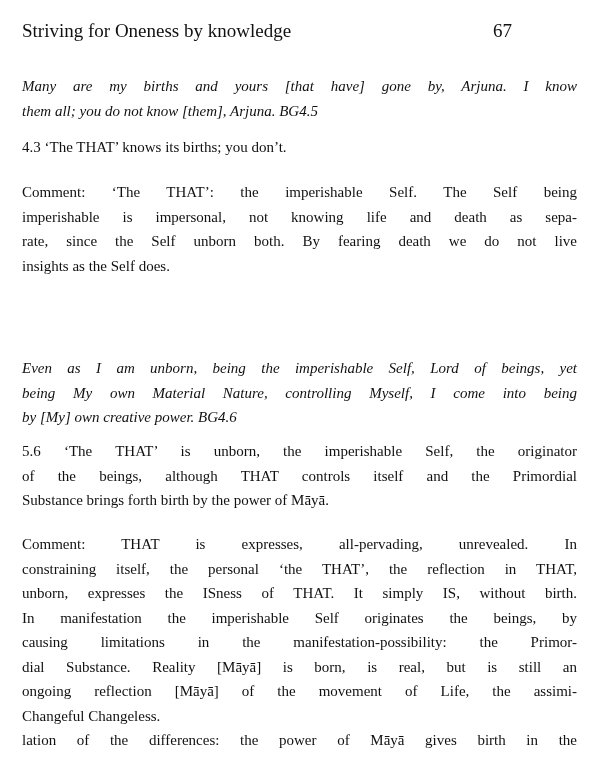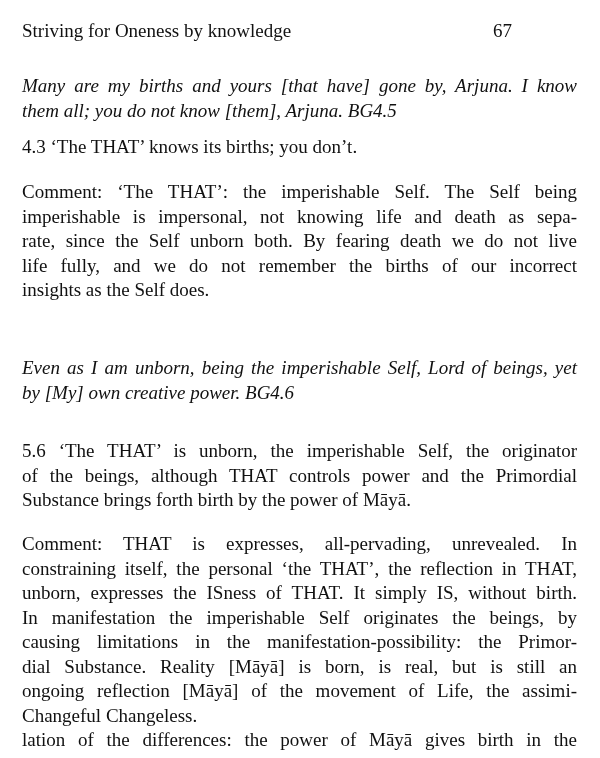--- a/index.html
+++ b/index.html
@@ -7,21 +7,21 @@
       width: 600px; height: 758px; position: relative; overflow: hidden;
       font-family: "Liberation Serif", "DejaVu Serif", serif;
       color: #111111;
     }
     .page { position: absolute; left: 0; top: 0; width: 536px; height: 758px; }
     .header {
       position: absolute; left: 22px; right: 24px; top: 20px;
       font-size: 19px; display: flex; justify-content: space-between; align-items: baseline;
     }
     .block { position: absolute; left: 22px; width: 555px; }
-    .line { display: block; height: 24.5px; line-height: 24.5px; font-size: 19px; white-space: nowrap; }
+    .line { display: block; height: 24.5px; line-height: 24.5px; font-size: 15px; white-space: nowrap; }
     .justify { text-align: justify; text-align-last: justify; }
     .italic { font-style: italic; }
     .bold { font-weight: normal; }
   </style>
 </head>
 <body>
 
 <div class="page">
 
   <div class="header">
@@ -35,32 +35,32 @@
   </div>
 
   <div class="block bold" style="top:135px;">
     <span class="line">4.3 ‘The THAT’ knows its births; you don’t.</span>
   </div>
 
   <div class="block" style="top:180px;">
     <span class="line justify">Comment: ‘The THAT’: the imperishable Self. The Self being</span>
     <span class="line justify">imperishable is impersonal, not knowing life and death as sepa-</span>
     <span class="line justify">rate, since the Self unborn both. By fearing death we do not live</span>
-    <span class="line justify">life fully, and we do not remember the births of our incorrect</span>
     <span class="line">insights as the Self does.</span>
   </div>
 
   <div class="block italic" style="top:344px;margin-top:12px;">
     <span class="line justify">Even as I am unborn, being the imperishable Self, Lord of beings, yet</span>
+    <span class="line justify">being My own Material Nature, controlling Myself, I come into being</span>
     <span class="line">by [My] own creative power. BG4.6</span>
   </div>
 
   <div class="block bold" style="top:439px;">
     <span class="line justify">5.6 ‘The THAT’ is unborn, the imperishable Self, the originator</span>
-    <span class="line justify">of the beings, although THAT controls power and the Primordial</span>
+    <span class="line justify">of the beings, although THAT controls itself and the Primordial</span>
     <span class="line">Substance brings forth birth by the power of Māyā.</span>
   </div>
 
   <div class="block" style="top:532px;">
     <span class="line justify">Comment: THAT is expresses, all-pervading, unrevealed. In</span>
     <span class="line justify">constraining itself, the personal ‘the THAT’, the reflection in THAT,</span>
     <span class="line justify">unborn, expresses the ISness of THAT. It simply IS, without birth.</span>
     <span class="line justify">In manifestation the imperishable Self originates the beings, by</span>
     <span class="line justify">causing limitations in the manifestation-possibility: the Primor-</span>
     <span class="line justify">dial Substance. Reality [Māyā] is born, is real, but is still an</span>

